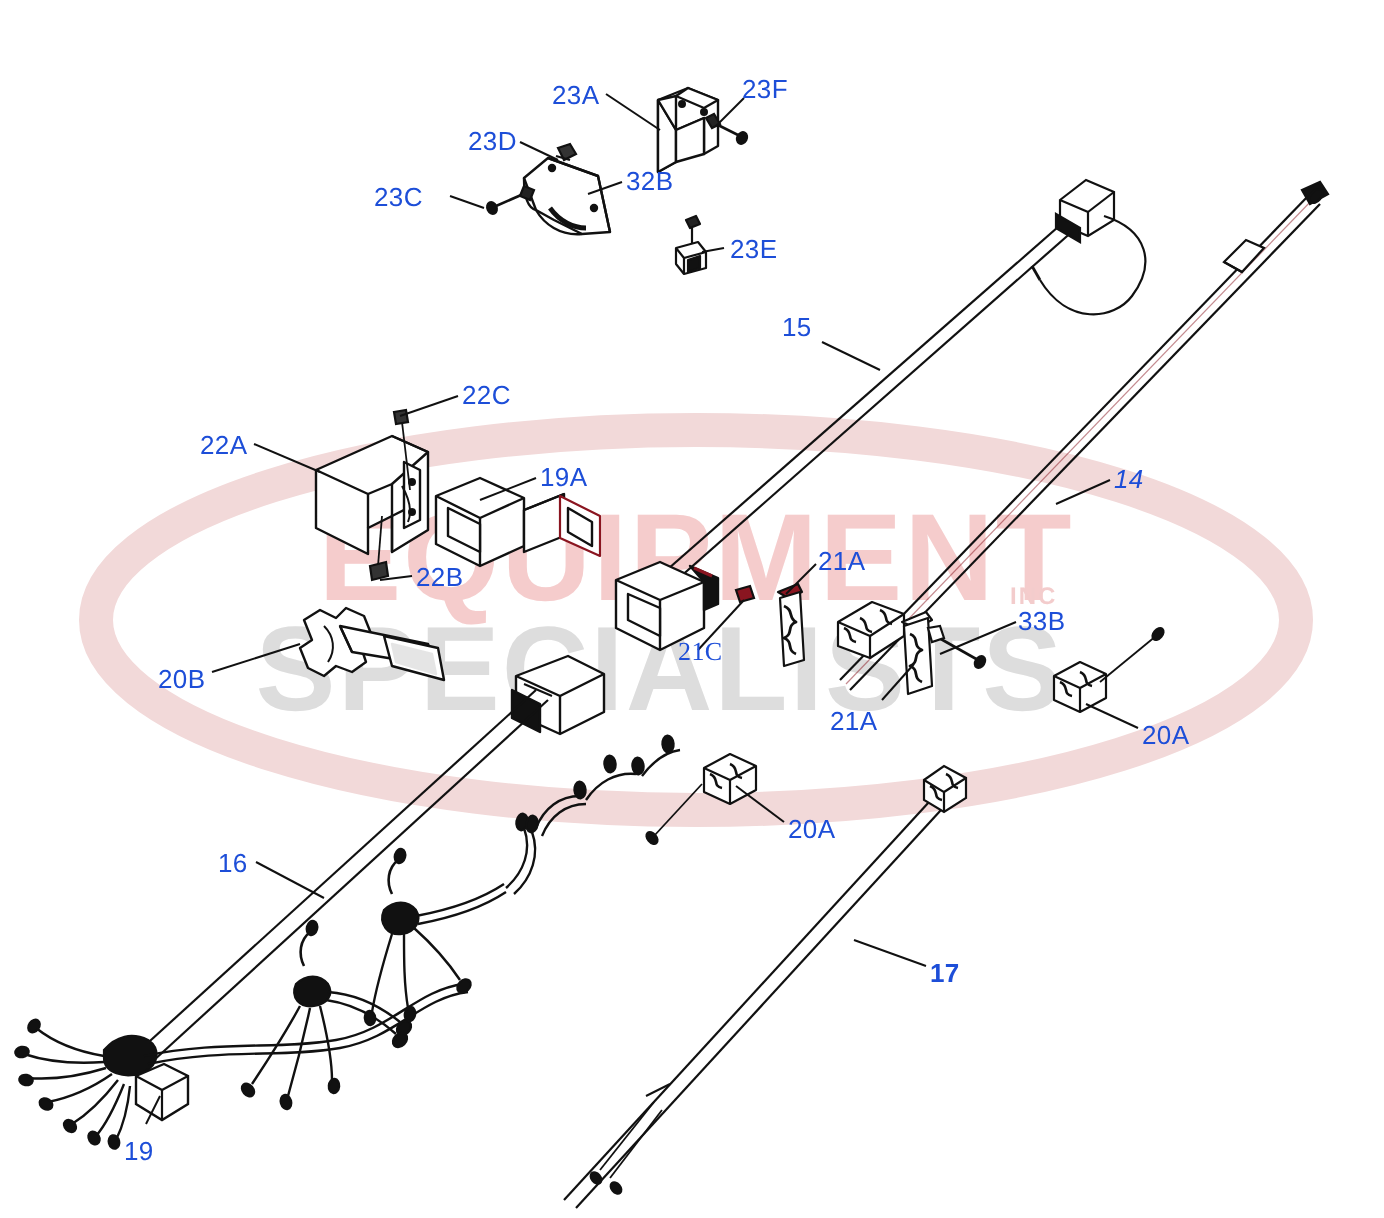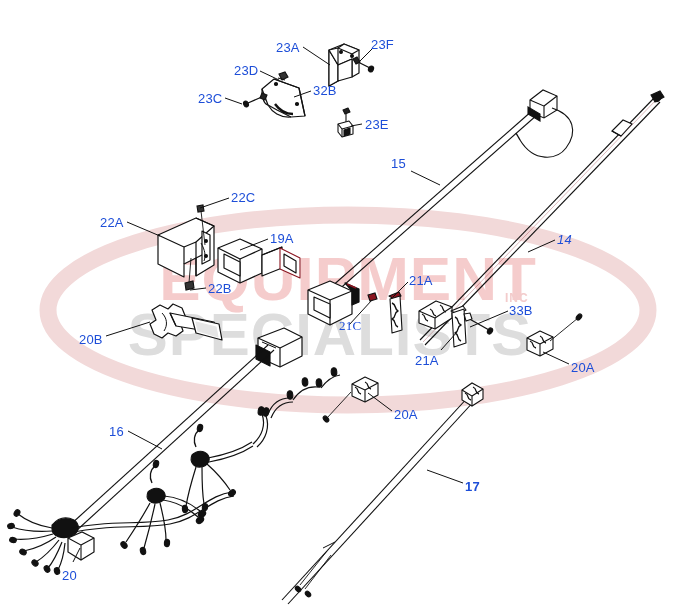--- a/index.html
+++ b/index.html
@@ -356,33 +356,33 @@
         </g>
 
     </g>
   </svg>
 
   <div id="callouts">
       <div class="callout-label" style="left: 276px; top: 40px;">23A</div>
       <div class="callout-label" style="left: 371px; top: 37px;">23F</div>
       <div class="callout-label" style="left: 234px; top: 63px;">23D</div>
       <div class="callout-label" style="left: 313px; top: 83px;">32B</div>
-      <div class="callout-label" style="left: 198px; top: 91px;">23C</div>
+      <div class="callout-label" style="left: 187px; top: 91px;">23C</div>
       <div class="callout-label" style="left: 365px; top: 117px;">23E</div>
       <div class="callout-label" style="left: 391px; top: 156px; text-align: right;">15</div>
       <div class="callout-label" style="left: 557px; top: 232px; font-style: italic;">14</div>
       <div class="callout-label" style="left: 231px; top: 190px;">22C</div>
       <div class="callout-label" style="left: 100px; top: 215px;">22A</div>
       <div class="callout-label" style="left: 270px; top: 231px;">19A</div>
       <div class="callout-label" style="left: 208px; top: 281px;">22B</div>
       <div class="callout-label" style="left: 409px; top: 273px;">21A</div>
       <div class="callout-label" style="left: 509px; top: 303px;">33B</div>
       <div class="callout-label" style="left: 79px; top: 332px;">20B</div>
       <div class="callout-label" style="left: 339px; top: 318px; font-family: Liberation Serif, serif;">21C</div>
       <div class="callout-label" style="left: 415px; top: 353px;">21A</div>
       <div class="callout-label" style="left: 571px; top: 360px;">20A</div>
       <div class="callout-label" style="left: 394px; top: 407px;">20A</div>
       <div class="callout-label" style="left: 109px; top: 424px;">16</div>
       <div class="callout-label" style="left: 465px; top: 479px; font-weight: bold;">17</div>
-      <div class="callout-label" style="left: 62px; top: 568px;">20</div>
+      <div class="callout-label" style="left: 62px; top: 568px;">19</div>
     </div>
 
 </div>
 
 </body></html>

